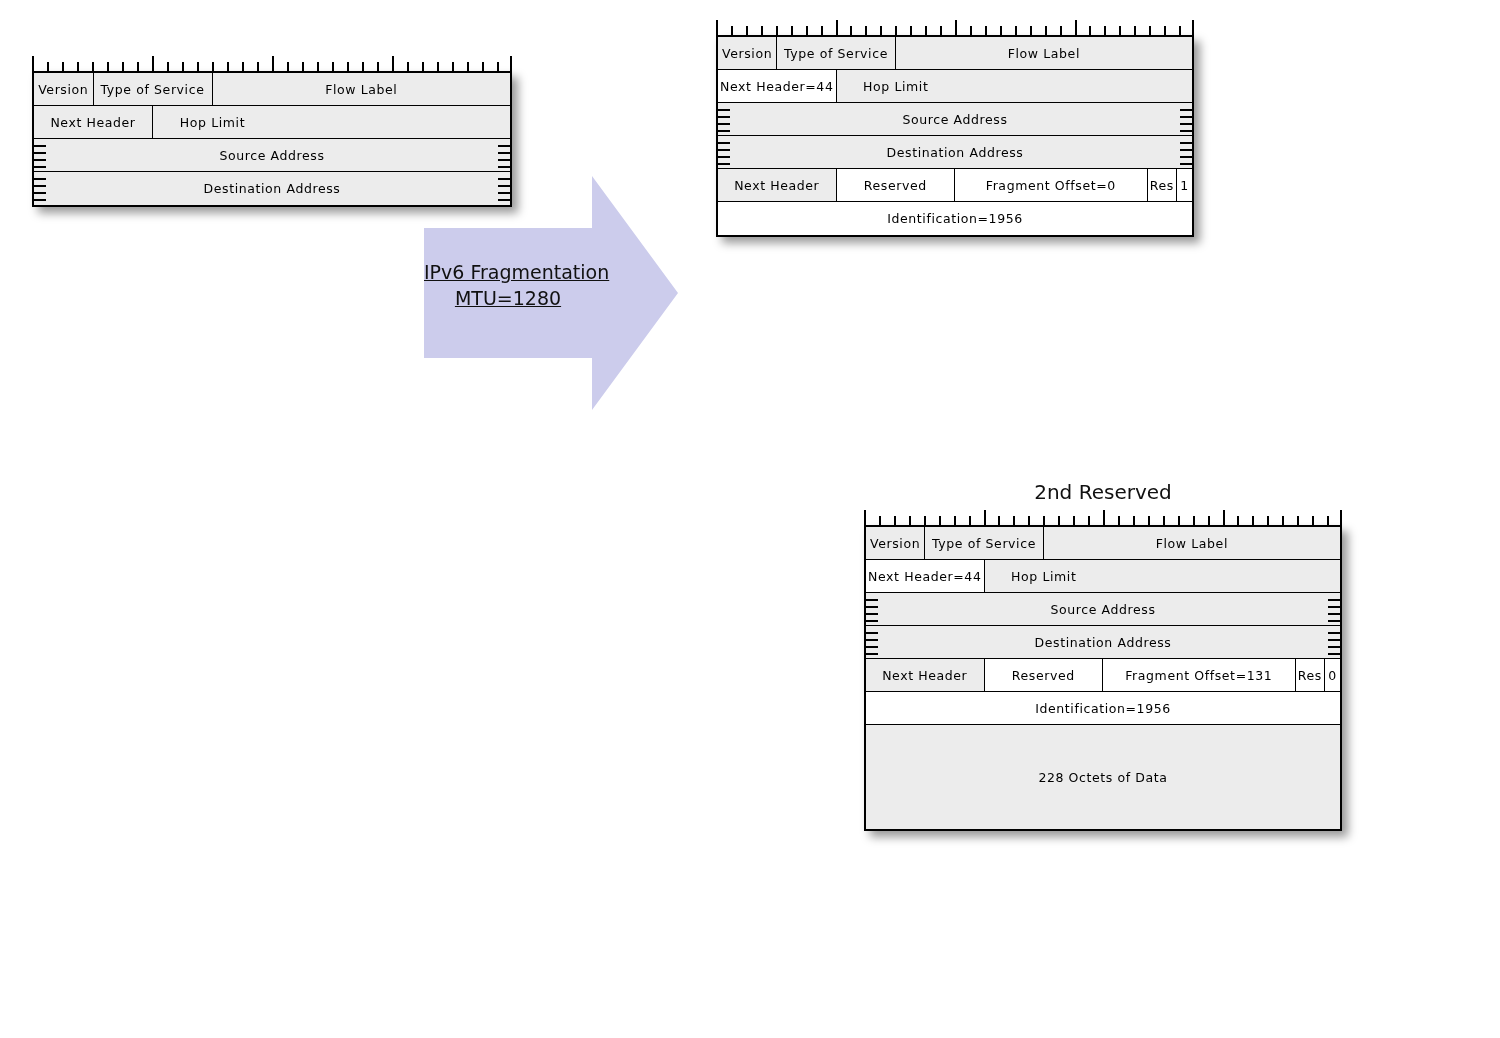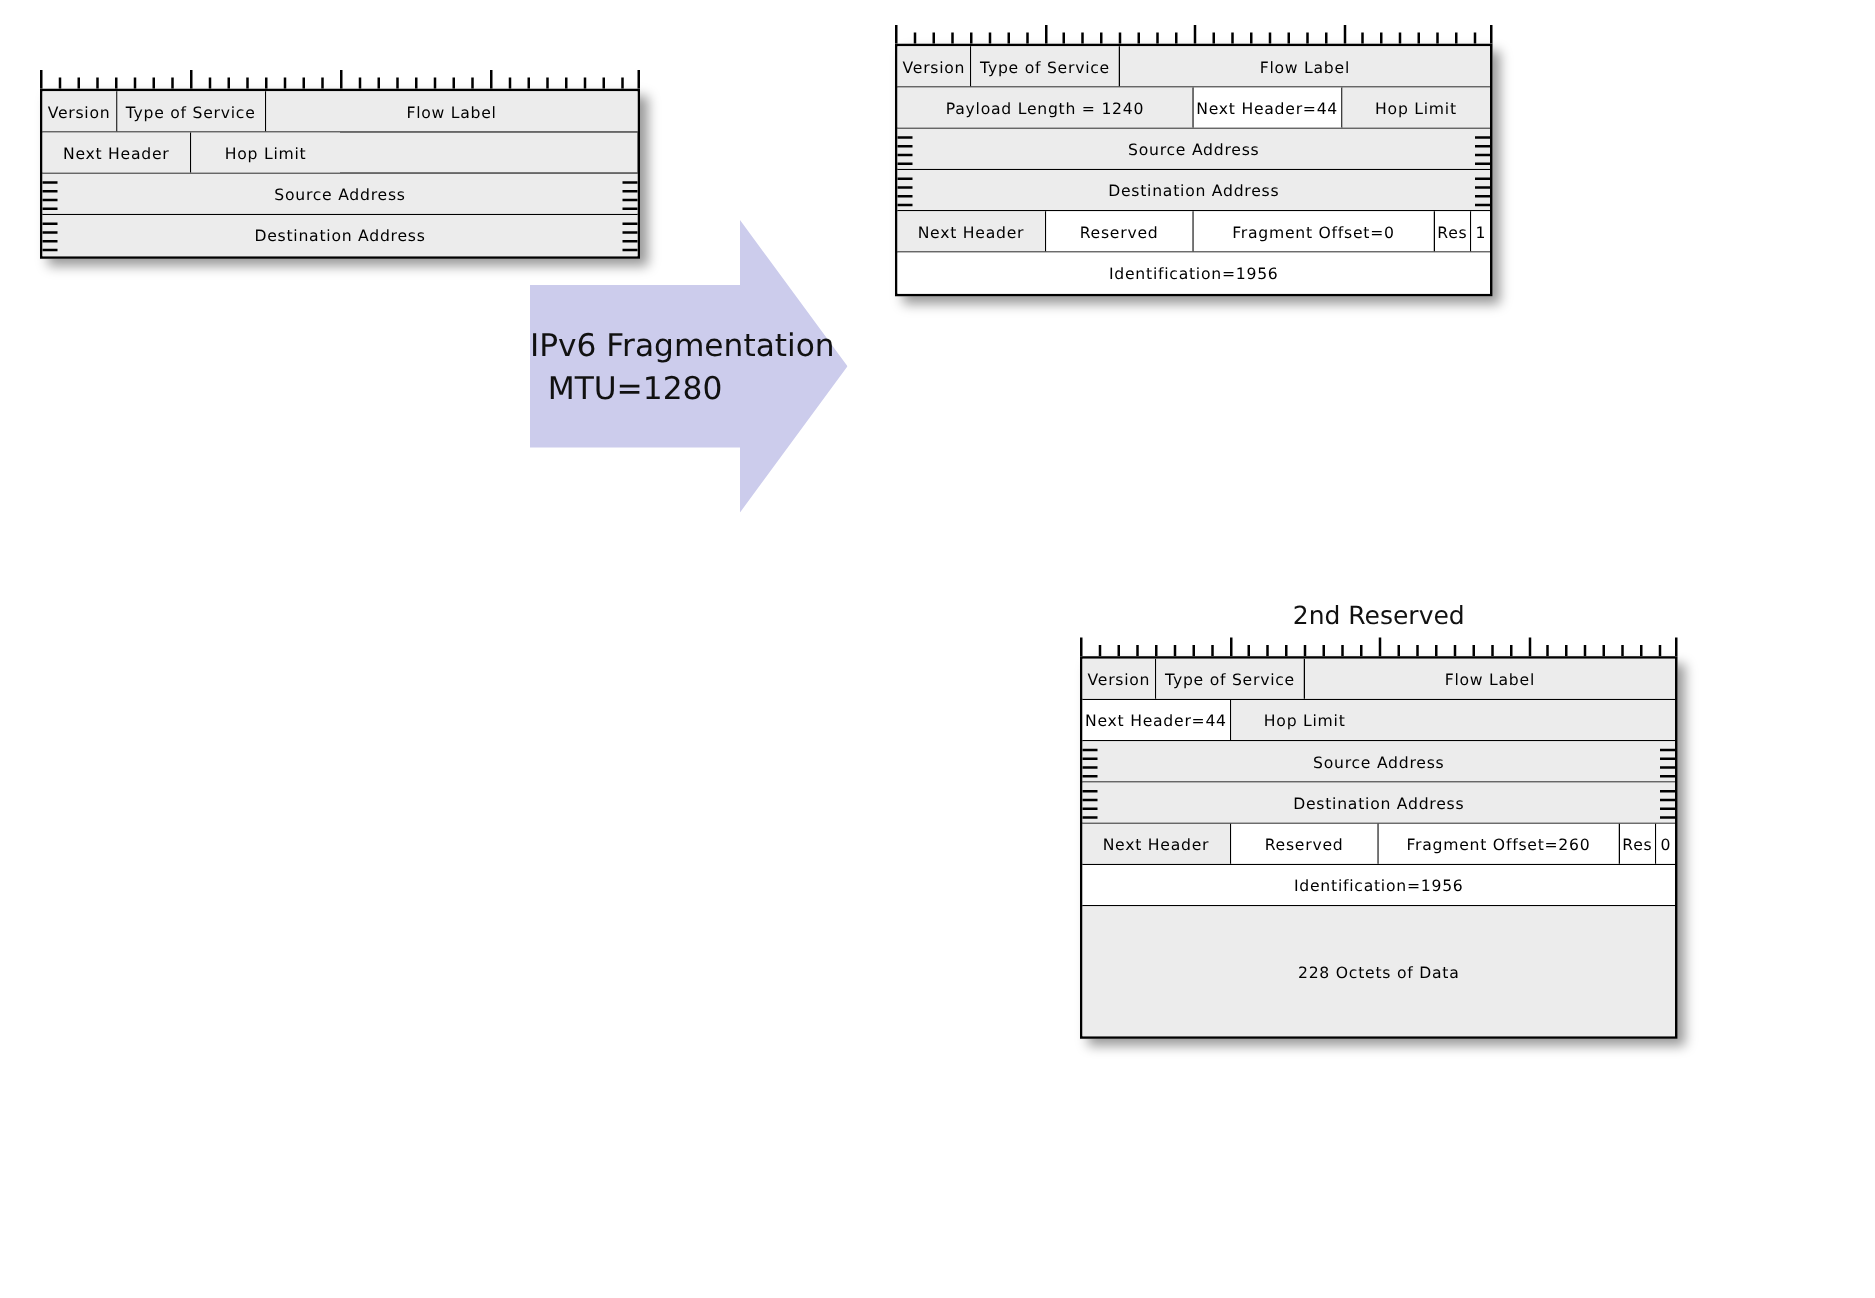--- a/index.html
+++ b/index.html
@@ -110,24 +110,25 @@
     position: absolute;
   }
   .arrow-shape {
     position: absolute;
     inset: 0;
   }
   .arrow-label {
     position: absolute;
     text-align: center;
     font-family: "DejaVu Sans", "Liberation Sans", sans-serif;
-    font-size: 25px;
+    font-size: 19px;
     color: #111111;
     line-height: 1.35;
     white-space: nowrap;
+    text-decoration: underline;
   }
 </style>
 </head>
 <body>
 
 <div id="diagram-root">
     <div class="packet" style="left: 32px; top: 56px; width: 480px;">
       <div class="ruler">
         <span class="tick major" style="left: 0px;"></span>
         <span class="tick minor" style="left: 15px;"></span>
@@ -241,21 +242,20 @@
         <span class="tick minor" style="left: 463.062px;"></span>
         <span class="tick major" style="left: 476px;"></span>
       </div>
       <div class="pkt-box">
         <div class="row" style="height: 33px;">
           <div class="cell" style="flex: 0 0 12.5%;">Version</div>
           <div class="cell" style="flex: 0 0 25%;">Type of Service</div>
           <div class="cell" style="flex: 0 0 62.5%;">Flow Label</div>
         </div>
         <div class="row" style="height: 33px;">
-          <div class="cell" style="flex: 0 0 50%;">Payload Length = 1240</div>
           <div class="cell white" style="flex: 0 0 25%;">Next Header=44</div>
           <div class="cell" style="flex: 0 0 25%;">Hop Limit</div>
         </div>
         <div class="row ragged" style="height: 33px;">
           <div class="cell" style="flex: 0 0 100%;">Source Address</div>
           <span class="ragmark left">
             <i style="top: 6px;"></i>
             <i style="top: 13px;"></i>
             <i style="top: 20px;"></i>
             <i style="top: 27px;"></i>
@@ -367,21 +367,21 @@
           <span class="ragmark right">
             <i style="top: 6px;"></i>
             <i style="top: 13px;"></i>
             <i style="top: 20px;"></i>
             <i style="top: 27px;"></i>
           </span>
         </div>
         <div class="row" style="height: 33px;">
           <div class="cell" style="flex: 0 0 25%;">Next Header</div>
           <div class="cell white" style="flex: 0 0 25%;">Reserved</div>
-          <div class="cell white" style="flex: 0 0 40.625%;">Fragment Offset=260</div>
+          <div class="cell white" style="flex: 0 0 40.625%;">Fragment Offset=131</div>
           <div class="cell white" style="flex: 0 0 6.25%;">Res</div>
           <div class="cell white" style="flex: 0 0 3.125%;">0</div>
         </div>
         <div class="row" style="height: 33px;">
           <div class="cell white" style="flex: 0 0 100%;">Identification=1956</div>
         </div>
         <div class="row" style="height: 104px;">
           <div class="cell" style="flex: 0 0 100%;">228 Octets of Data</div>
         </div>
       </div>

